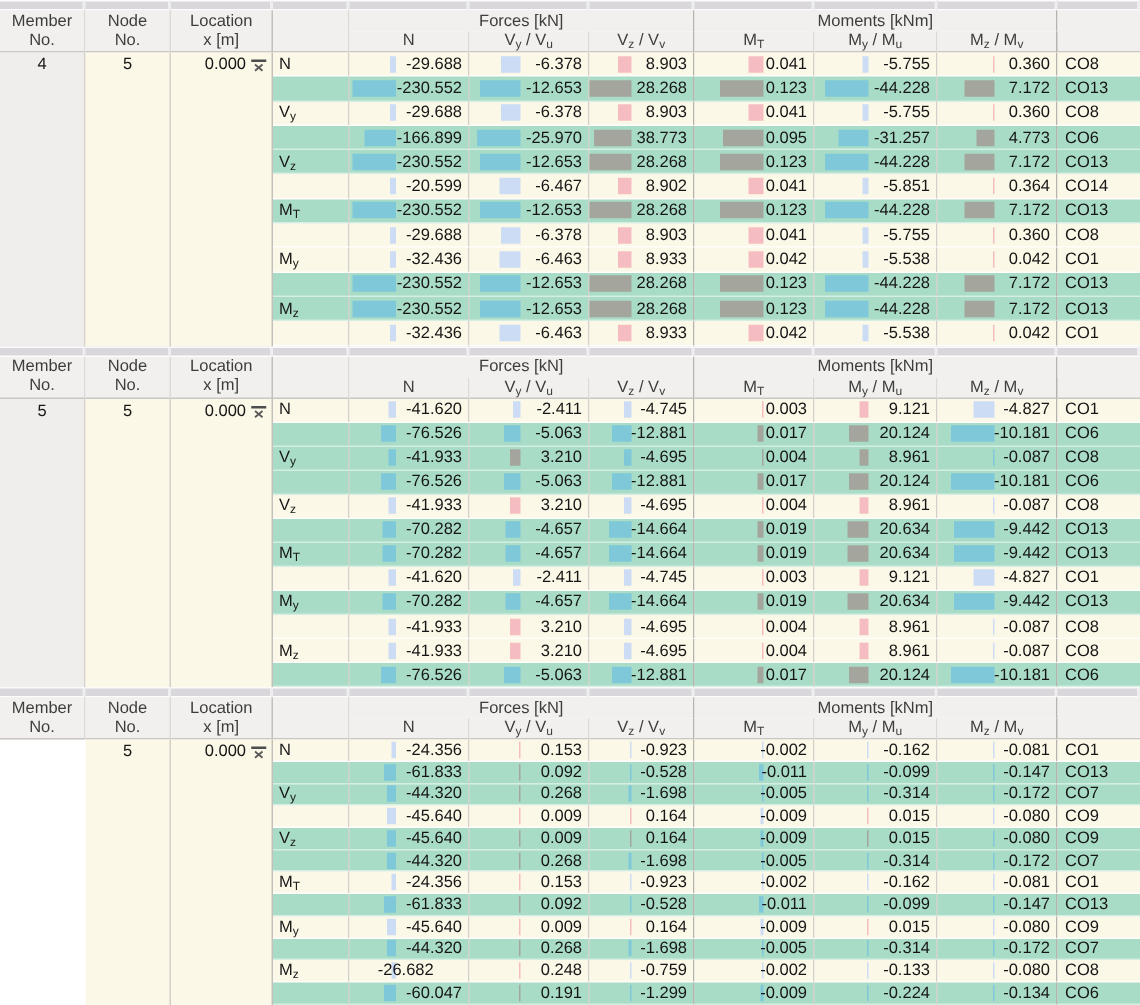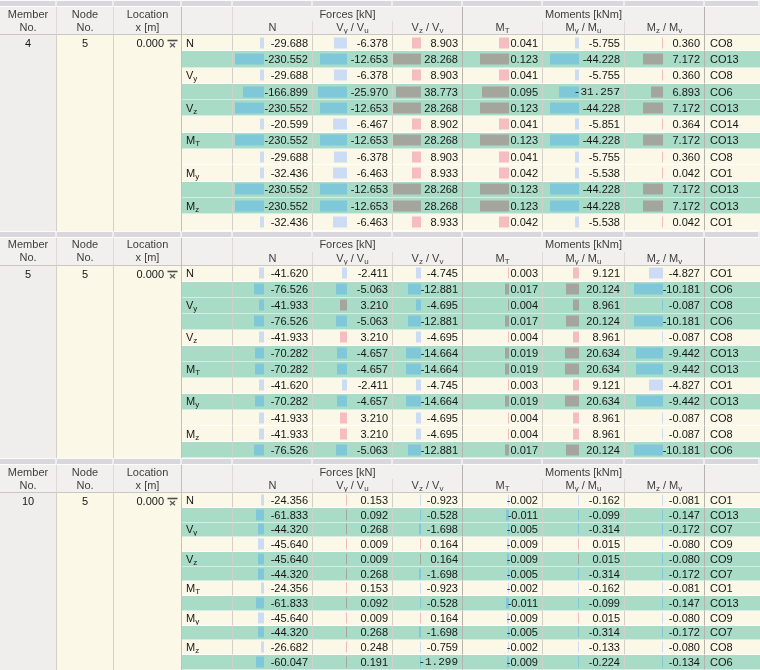--- a/index.html
+++ b/index.html
@@ -214,27 +214,27 @@
         <span class="num">-25.970</span>
       </div>
       <div class="cell c val row-teal br-strong" style="grid-area: 7 / 7;">
         <span class="bar pos" style="width: 25px; right: 41px;"></span>
         <span class="num">38.773</span>
       </div>
       <div class="cell c val row-teal" style="grid-area: 7 / 8;">
         <span class="bar pos" style="width: 27px; right: 33px;"></span>
         <span class="num">0.095</span>
       </div>
-      <div class="cell c val row-teal" style="grid-area: 7 / 9; font-family: Liberation Mono, monospace;">
+      <div class="cell c val row-teal" style="grid-area: 7 / 9;">
         <span class="bar neg" style="width: 20px; right: 45px;"></span>
         <span class="num">-31.257</span>
       </div>
       <div class="cell c val row-teal br-strong" style="grid-area: 7 / 10;">
         <span class="bar pos" style="width: 12px; right: 41px;"></span>
-        <span class="num">6.893</span>
+        <span class="num">4.773</span>
       </div>
       <div class="cell c co row-teal" style="grid-area: 7 / 11;">
         <span class="num">CO6</span>
       </div>
       <div class="cell c lab row-teal" style="grid-area: 8 / 4;">
         <span class="num">V<sub>z</sub></span>
       </div>
       <div class="cell c val row-teal" style="grid-area: 8 / 5;">
         <span class="bar neg" style="width: 29px; right: 48px;"></span>
         <span class="num">-230.552</span>
@@ -921,23 +921,20 @@
       </div>
       <div class="cell h bb" style="grid-area: 3 / 8;">
         <span class="num">M<sub>T</sub></span>
       </div>
       <div class="cell h bb" style="grid-area: 3 / 9;">
         <span class="num">M<sub>y</sub> / M<sub>u</sub></span>
       </div>
       <div class="cell h bb br-strong" style="grid-area: 3 / 10;">
         <span class="num">M<sub>z</sub> / M<sub>v</sub></span>
       </div>
-      <div class="cell mem" style="grid-area: 4 / 1 / span 12;">
-        <span class="num">10</span>
-      </div>
       <div class="cell leftcol nodec" style="grid-area: 4 / 2 / span 12;">
         <span class="num">5</span>
       </div>
       <div class="cell leftcol locc br-med" style="grid-area: 4 / 3 / span 12;">
         <span class="num">0.000</span>
         <svg width="11" height="9" viewBox="0 0 11 9">
           <line x1="0.5" y1="1.5" x2="10.5" y2="1.5" stroke="#4d4d4d" stroke-width="1.6"></line>
           <line x1="3" y1="4" x2="8" y2="8.2" stroke="#5a5a5a" stroke-width="1.2"></line>
           <line x1="8" y1="4" x2="3" y2="8.2" stroke="#5a5a5a" stroke-width="1.2"></line>
         </svg>
@@ -1228,21 +1225,21 @@
       <div class="cell c val row-teal br-strong" style="grid-area: 13 / 10;">
         <span class="bar neg" style="width: 1px; right: 41px;"></span>
         <span class="num">-0.172</span>
       </div>
       <div class="cell c co row-teal" style="grid-area: 13 / 11;">
         <span class="num">CO7</span>
       </div>
       <div class="cell c lab row-cream" style="grid-area: 14 / 4;">
         <span class="num">M<sub>z</sub></span>
       </div>
-      <div class="cell c val row-cream" style="grid-area: 14 / 5;">
+      <div class="cell c val row-cream" style="grid-area: 14 / 5; justify-content: center;">
         <span class="bar neg" style="width: 3px; right: 48px;"></span>
         <span class="num">-26.682</span>
       </div>
       <div class="cell c val row-cream" style="grid-area: 14 / 6;">
         <span class="bar pos" style="width: 1px; right: 45px;"></span>
         <span class="num">0.248</span>
       </div>
       <div class="cell c val row-cream br-strong" style="grid-area: 14 / 7;">
         <span class="bar neg" style="width: 1px; right: 41px;"></span>
         <span class="num">-0.759</span>
@@ -1264,21 +1261,21 @@
       </div>
       <div class="cell c lab row-teal" style="grid-area: 15 / 4;"></div>
       <div class="cell c val row-teal" style="grid-area: 15 / 5;">
         <span class="bar neg" style="width: 8px; right: 48px;"></span>
         <span class="num">-60.047</span>
       </div>
       <div class="cell c val row-teal" style="grid-area: 15 / 6;">
         <span class="bar pos" style="width: 1px; right: 45px;"></span>
         <span class="num">0.191</span>
       </div>
-      <div class="cell c val row-teal br-strong" style="grid-area: 15 / 7; font-family: Liberation Mono, monospace;">
+      <div class="cell c val row-teal br-strong" style="grid-area: 15 / 7;">
         <span class="bar neg" style="width: 1px; right: 41px;"></span>
         <span class="num">-1.299</span>
       </div>
       <div class="cell c val row-teal" style="grid-area: 15 / 8;">
         <span class="bar neg" style="width: 2px; right: 33px;"></span>
         <span class="num">-0.009</span>
       </div>
       <div class="cell c val row-teal" style="grid-area: 15 / 9;">
         <span class="bar neg" style="width: 1px; right: 45px;"></span>
         <span class="num">-0.224</span>

